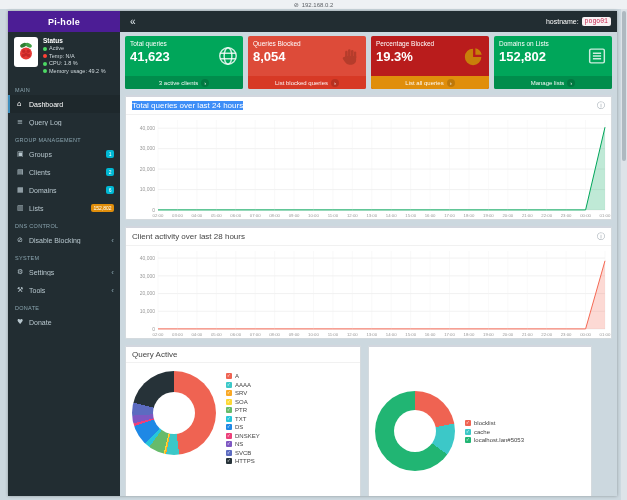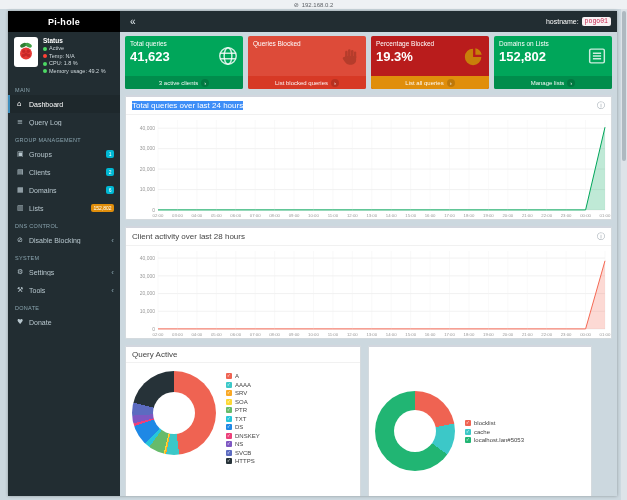--- a/index.html
+++ b/index.html
@@ -3,21 +3,21 @@
 <meta charset="utf-8">
 <style>
 *{margin:0;padding:0;box-sizing:border-box}
 html,body{width:627px;height:500px;overflow:hidden}
 body{font-family:"Liberation Sans","DejaVu Sans",sans-serif;background:#ccd8df;position:relative}
 .browser-bar{position:absolute;left:0;top:0;width:100%;height:9px;background:#eef1f4;display:flex;align-items:center;justify-content:center;gap:3px;font-size:6px;color:#5f6368}
 .scrollbar{position:absolute;right:0;top:9px;bottom:0;width:6px;background:#dde3e8}
 .scroll-thumb{position:absolute;left:1px;right:1px;top:2px;height:150px;background:#aeb9c0;border-radius:3px}
 .app{position:absolute;left:8px;top:11px;right:10px;bottom:4px;overflow:hidden;display:flex;flex-direction:column;box-shadow:0 0 3px rgba(0,0,0,.3)}
 .navbar{height:21px;background:#222d32;display:flex;align-items:center;flex:0 0 auto}
-.brand{width:112px;height:100%;background:#000000;color:#fff;font-size:9px;font-weight:bold;display:flex;align-items:center;justify-content:center;letter-spacing:.3px;cursor:pointer}
+.brand{width:112px;height:100%;background:#4c1d95;color:#fff;font-size:9px;font-weight:bold;display:flex;align-items:center;justify-content:center;letter-spacing:.3px;cursor:pointer}
 .nav-toggle{color:#e6eef2;font-size:10px;padding:0 10px;height:100%;display:flex;align-items:center;cursor:pointer}
 .nav-right{margin-left:auto;display:flex;align-items:center;gap:3px;padding-right:6px;color:#fff;font-size:7px}
 .hostname-badge{background:#f9f2f4;color:#c7254e;border-radius:2px;padding:1px 3px;font-size:6.5px;font-family:"Liberation Mono","DejaVu Sans Mono",monospace}
 .body-row{flex:1;display:flex;min-height:0}
 .sidebar{width:112px;background:#222d32;flex:0 0 auto;overflow:hidden}
 .user-panel{display:flex;gap:5px;padding:5px 4px 6px 6px;align-items:flex-start}
 .logo-box{width:24px;height:30px;background:#fff;border-radius:3px;flex:0 0 auto;display:flex;align-items:center;justify-content:center}
 .status-block{flex:1;min-width:0}
 .status-title{color:#fff;font-size:6.5px;font-weight:bold;margin-bottom:1px}
 .status-line{color:#cfd8dc;font-size:5.5px;line-height:7.5px;display:flex;align-items:center;gap:2px;white-space:nowrap}
@@ -194,20 +194,21 @@
           </div>
           <div class="sb-footer" style="background: rgb(0, 141, 76);">
             <span>3 active clients</span>
             <span class="more-circle">›</span>
           </div>
         </div>
 
         <div class="small-box" style="background: rgb(221, 75, 57);">
           <div class="sb-inner">
             <div class="sb-label">Queries Blocked</div>
+            <div class="sb-value">8,054</div>
             <div class="sb-icon">
               <svg viewBox="0 0 24 24" fill="#b53c2b">
                 <rect x="5.6" y="6.2" width="2.7" height="9" rx="1.3"></rect>
                 <rect x="8.8" y="4.6" width="2.7" height="10.5" rx="1.3"></rect>
                 <rect x="12" y="5.4" width="2.7" height="9.7" rx="1.3"></rect>
                 <rect x="15.2" y="7" width="2.5" height="8" rx="1.2"></rect>
                 <path d="M5.6 12 h12 v4.5 a5 5 0 0 1 -5 5 h-2.5 a5.5 5.5 0 0 1 -4.5 -2.6 L3.2 15.2 a1.6 1.6 0 0 1 2.4 -2 z"></path>
                 </svg>
             </div>
           </div>

